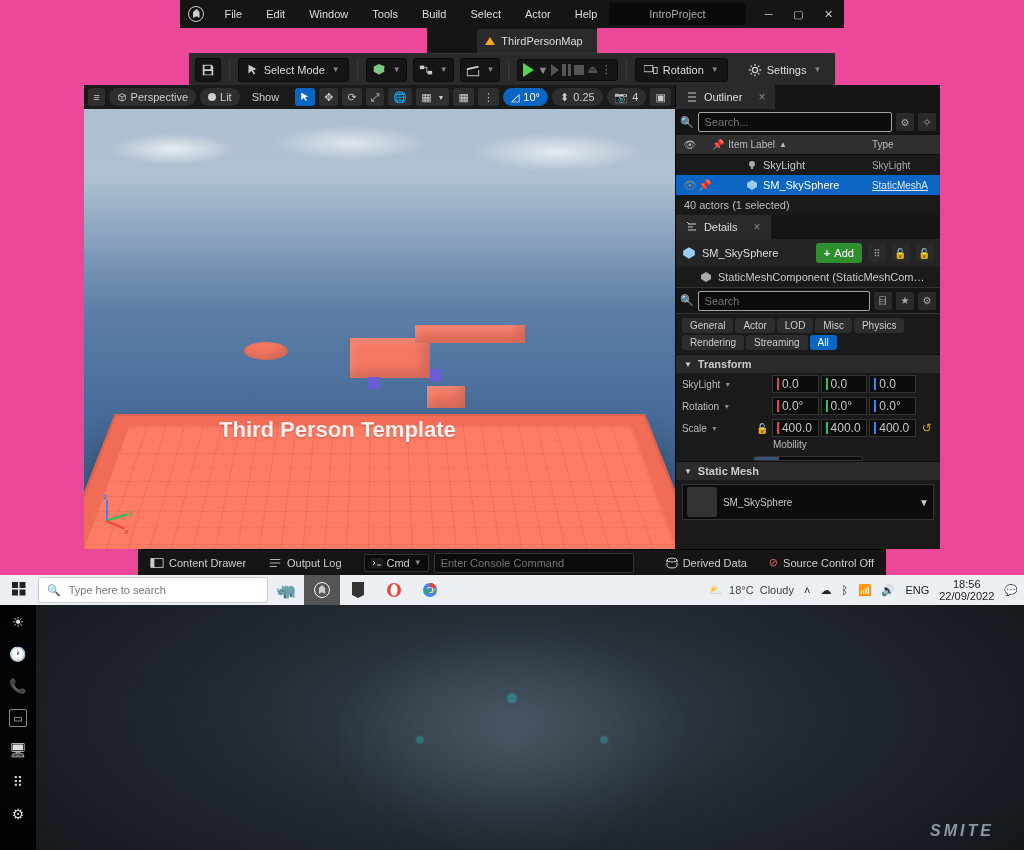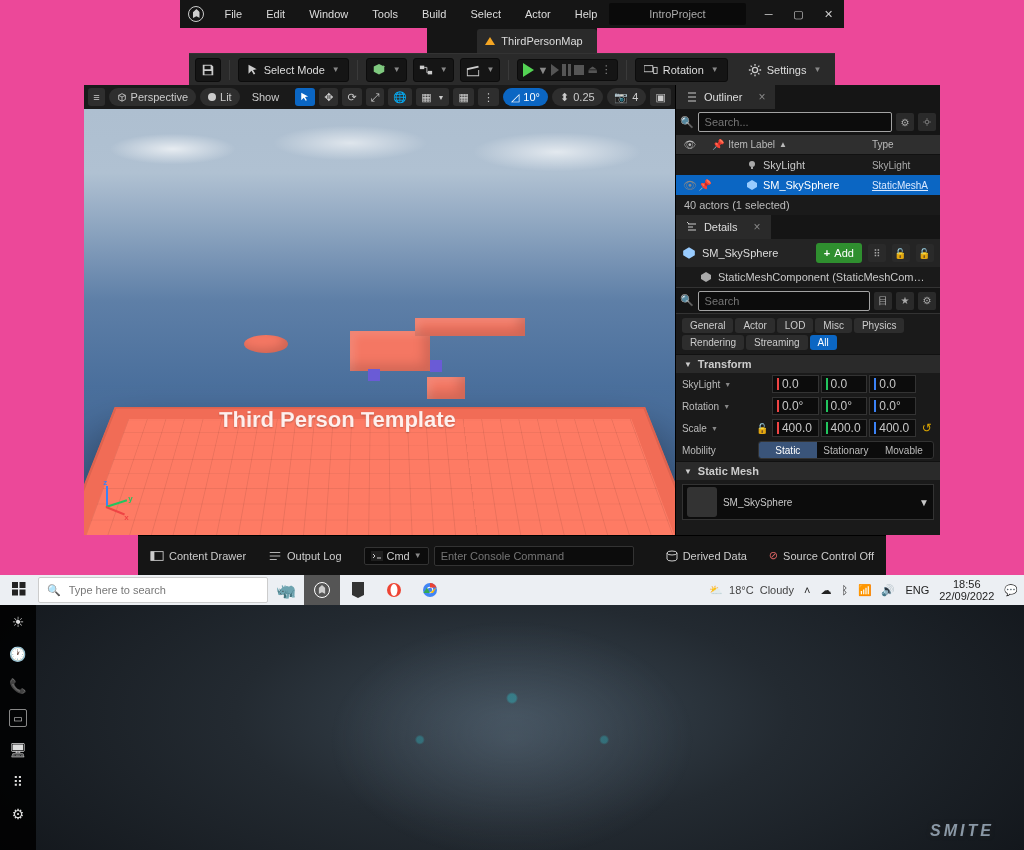--- a/index.html
+++ b/index.html
@@ -108,29 +108,29 @@
   .section-hdr .arrow { font-size:8px; }
   .prop-row { display:flex; align-items:center; height:22px; padding:0 6px; gap:4px; }
   .prop-label { width:70px; color:#bbb; font-size:10px; display:flex; align-items:center; gap:4px;}
   .prop-label .chev { font-size:7px; color:#888;}
   .lock { width:12px; color:#888; font-size:10px; text-align:center; }
   .vec3 { flex:1; display:flex; gap:2px; }
   .vec-field { background:#0c0c0c; border:1px solid #333; height:18px; flex:1; display:flex; align-items:center; padding:0 4px; font-size:12px; min-width:36px; }
   .vec-field .bar { width:2px; height:12px; margin-right:3px; }
   .bar.r{background:#ef4444;} .bar.g{background:#22c55e;} .bar.b{background:#3b82f6;}
   .reset { width:14px; color:#d9a400; font-size:12px; text-align:center; }
-  .mob-row { display:flex; align-items:center; height:22px; padding:0 6px; gap:6px; }
+  .mob-row { display:flex; align-items:center; height:22px; padding:0 6px; gap:6px;flex-direction:column; }
   .mob-btns { flex:1; display:flex; background:#0c0c0c; border:1px solid #333; border-radius:3px; overflow:hidden; height:18px; font-size:10px; }
   .mob-btns span { flex:1; text-align:center; line-height:18px; color:#bbb; }
   .mob-btns span.on { background:#3a5479; color:#fff; }
   .thumb-slot { background:#0c0c0c; border:1px solid #333; padding:2px 4px; font-size:10px; margin:4px 6px; display:flex; gap:6px; align-items:center;}
   .thumb { width:30px; height:30px; background:#333; border-radius:3px; }
 
   
-  .ue-status { height: 40px; background: #151515; border-top: 1px solid #000; display: flex; align-items: center; padding: 5px 6px; gap: 10px; font-size:11px; color:#ccc; }
+  .ue-status { height: 26px; background: #151515; border-top: 1px solid #000; display: flex; align-items: center; padding: 5px 6px; gap: 10px; font-size:11px; color:#ccc; }
   .ue-status .grp { display:flex; align-items:center; gap:5px; padding:0 6px; }
   .ue-status input { background:#0c0c0c; border:1px solid #333; color:#888; padding:2px 6px; height:20px; width:200px; border-radius:2px; font-size:11px; }
   .ue-status .spacer { flex:1; }
 
   
   .taskbar { height: 30px; background: #eceff3; display: flex; align-items: center; color: #222; font-size: 11px; }
   .taskbar .win-start { width: 38px; text-align:center; font-size:14px; }
   .search-box { background:#fff; border:1px solid #ccc; height:26px; width:230px; display:flex; align-items:center; padding:0 8px; gap:8px; color:#777; border-radius:2px;}
   .task-icons { display:flex; align-items:center; gap:0; height:100%; }
   .task-icons .ic { width:36px; height:30px; display:flex; align-items:center; justify-content:center; }

